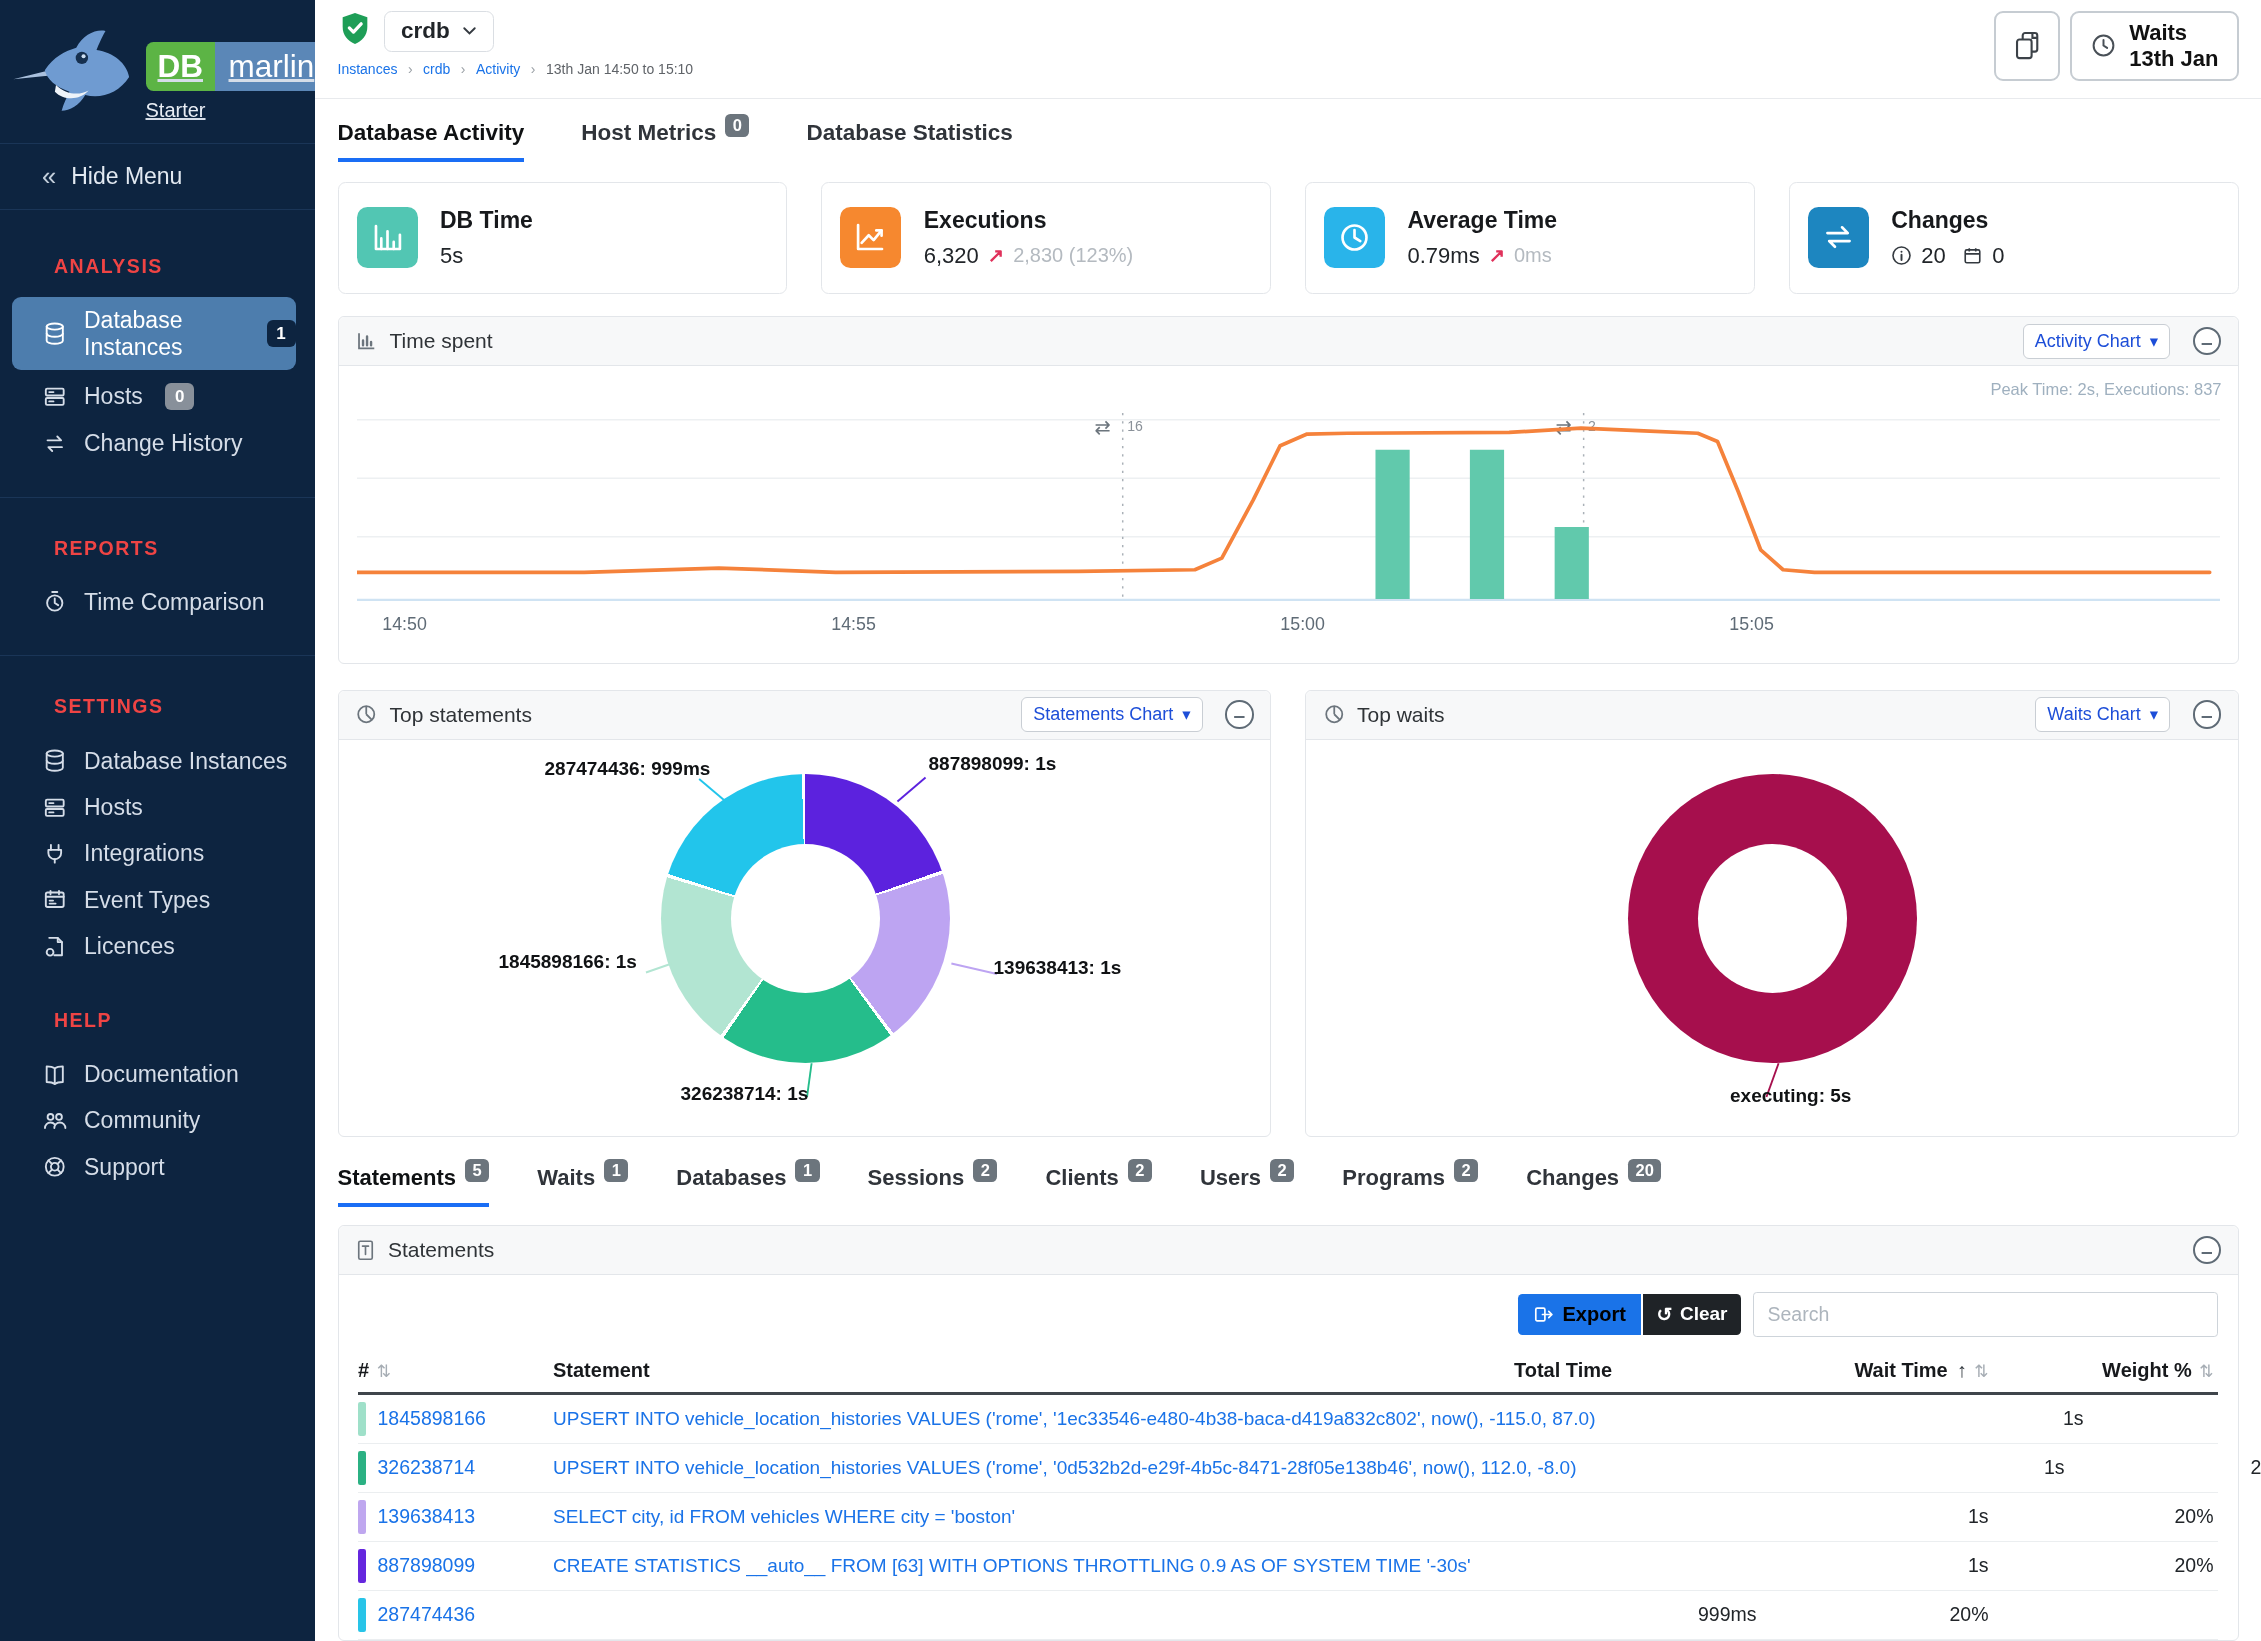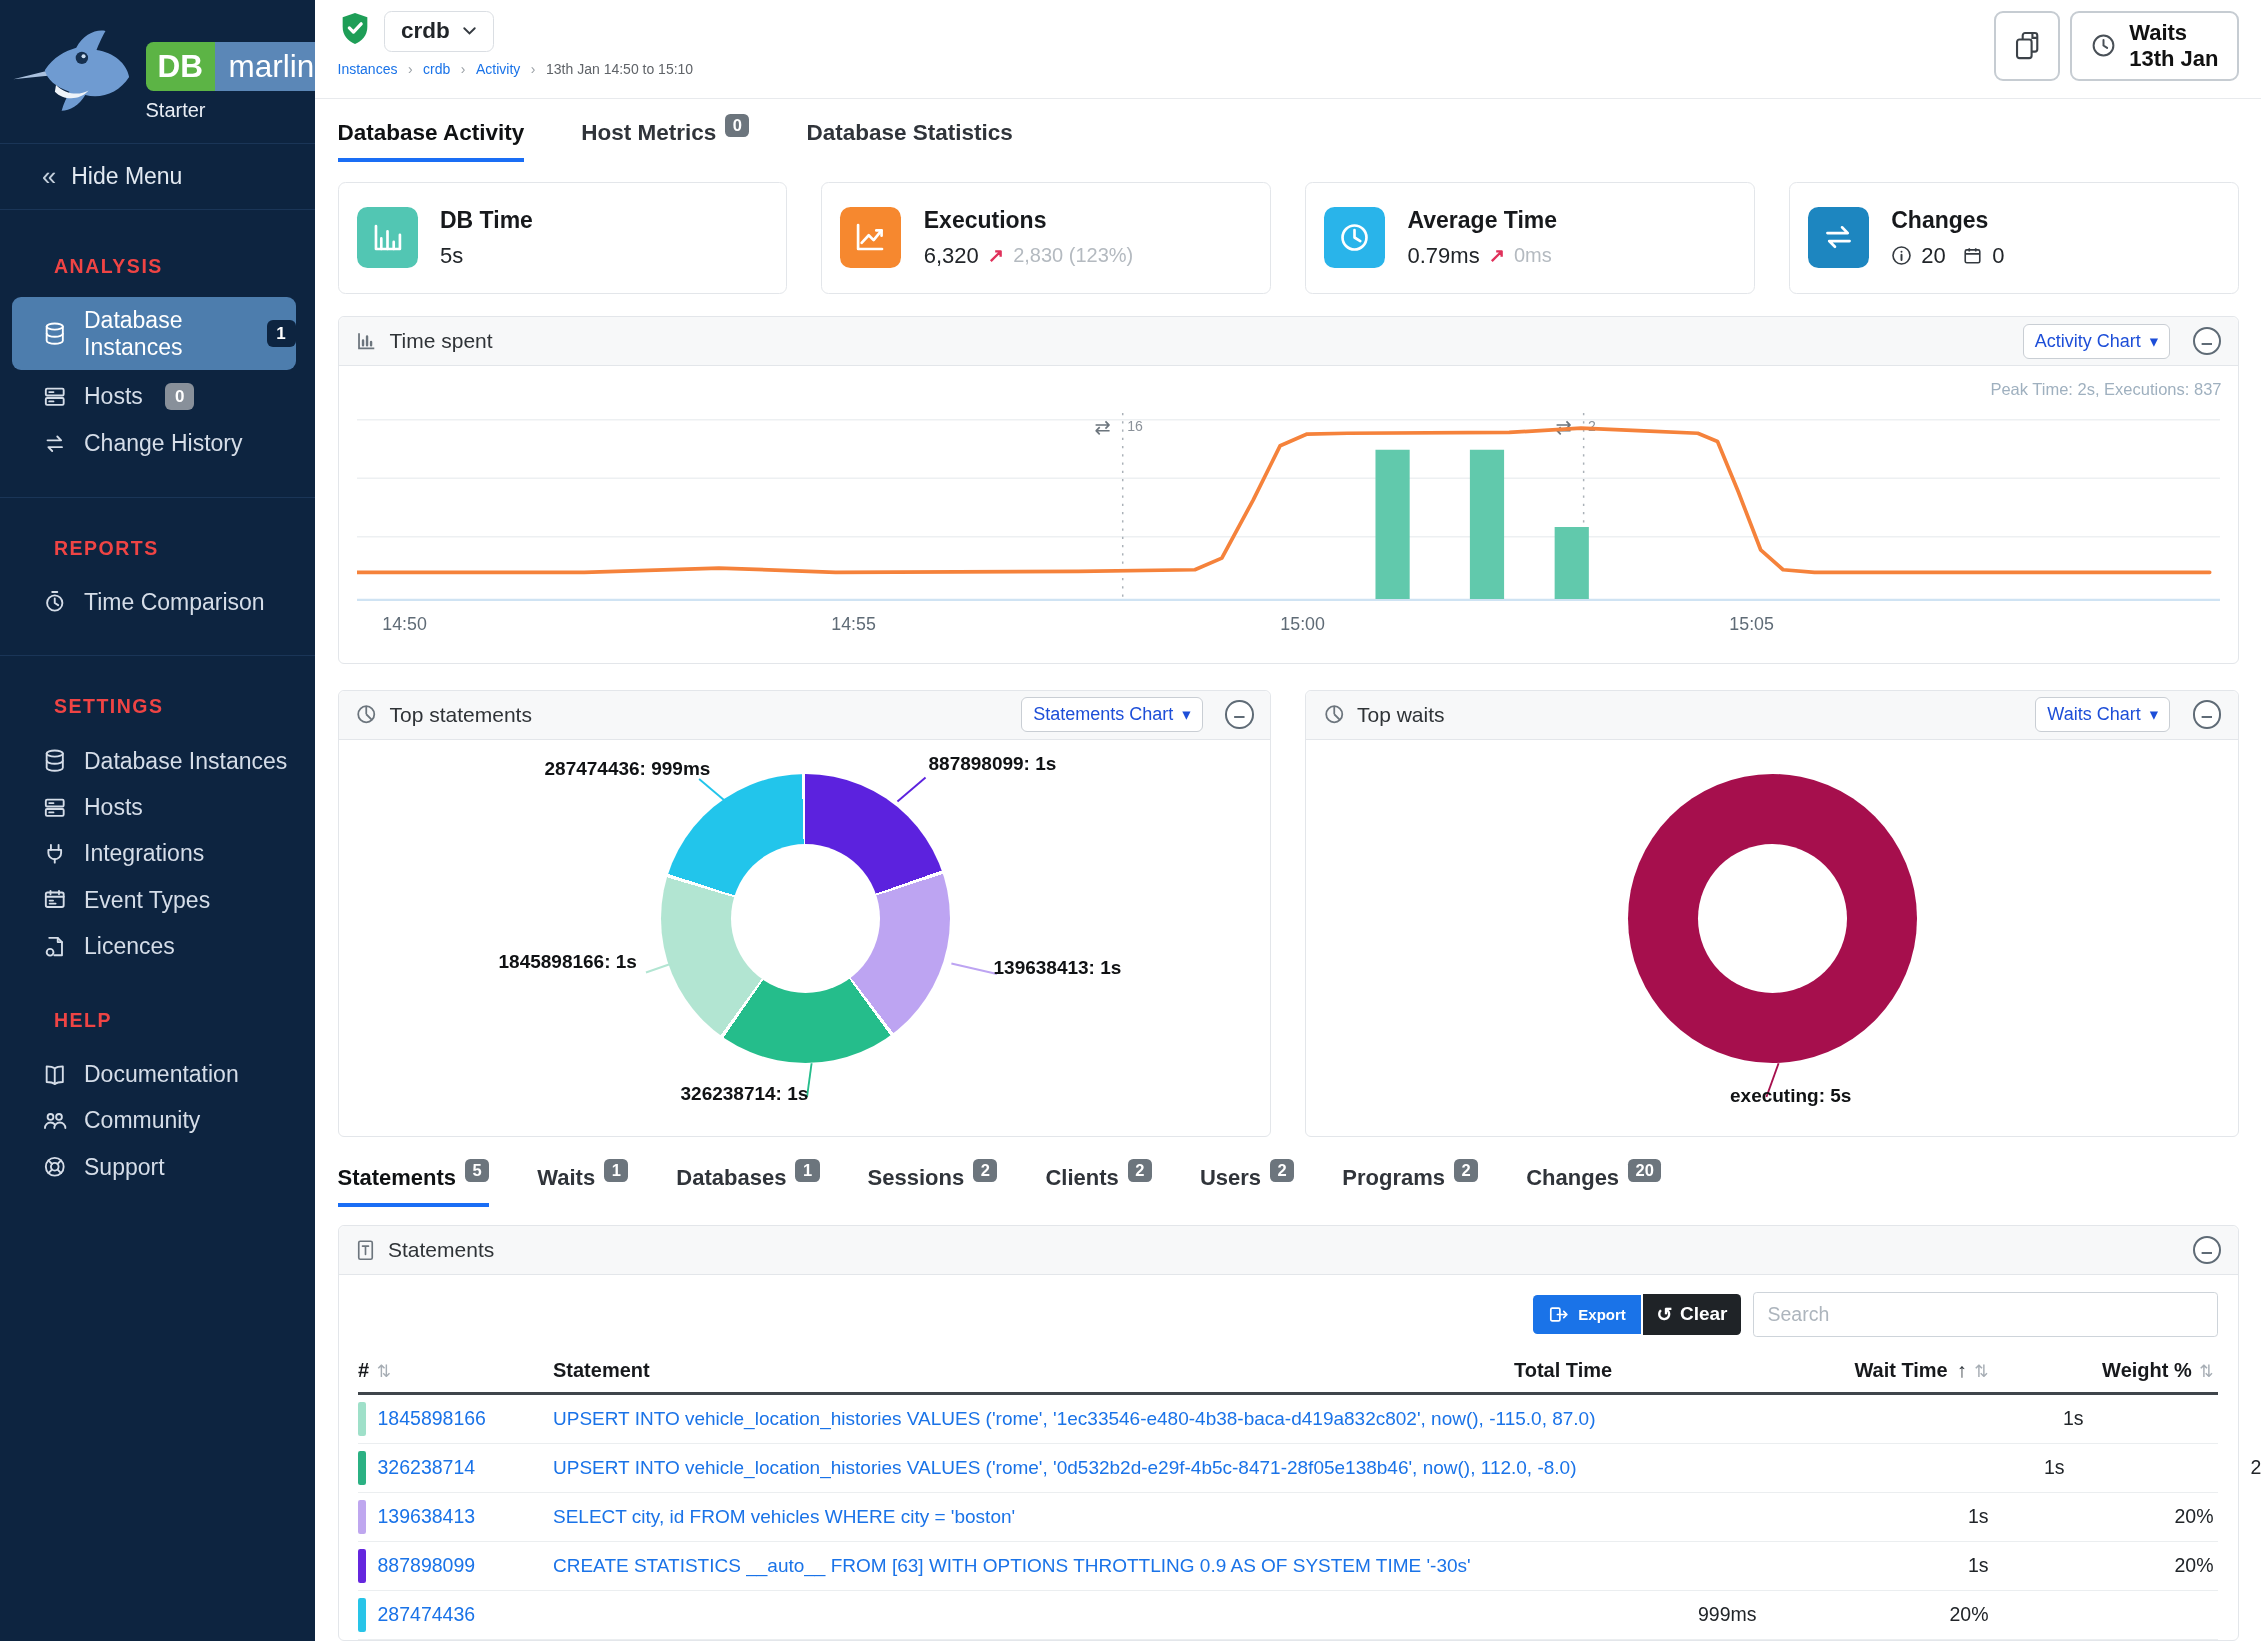--- a/index.html
+++ b/index.html
@@ -4,21 +4,21 @@
 <style>
   * { box-sizing: border-box; margin: 0; padding: 0; }
   body {
     width: 2261px; height: 1642px; overflow: hidden;
     font-family: "Liberation Sans", sans-serif;
     background: #ffffff; display: flex; color: #212529;
   }
   
   .sidebar { width: 315px; min-width: 315px; background: #0d2440; color: #d5dde8; display: flex; flex-direction: column; }
   .logo-wrap { padding: 19.5px 9px 15px 10.5px; display: flex; align-items: flex-start; }
-  .logo-badges { margin-top: 22.5px; }
+  .logo-badges { margin-top: 22.5px; text-decoration: underline; }
   .badge-row { display: flex; }
   .badge-db { background: #5cb445; color: #fff; font-weight: bold; font-size: 31.5px; padding: 6px 12px; border-radius: 7.5px 0 0 7.5px; }
   .badge-marlin { background: #5b87b7; color: #fff; font-size: 31.5px; padding: 6px 13.5px; border-radius: 0 7.5px 7.5px 0; }
   .starter { color: #e9eef5; font-size: 20px; margin-top: 7.5px; }
   .hide-menu { display: flex; align-items: center; gap: 15px; padding: 18px 0 18px 42px; border-top: 1.5px solid #1a3557; border-bottom: 1.5px solid #1a3557; font-size: 23px; color: #e2e9f1; cursor: pointer; }
   .hide-menu .chev { font-size: 25.5px; color: #c3cfdb; }
   .side-nav { flex: 1; padding-top: 6px; }
   .section-title { padding-left: 54px; font-size: 19.5px; font-weight: bold; color: #ef4444; letter-spacing: 1.5px; margin: 39px 0 19.5px; }
   .nav-item { display: flex; align-items: center; gap: 16.5px; padding: 9.7px 0 9.7px 42px; font-size: 23px; color: #d5dde8; cursor: pointer; }
   .nav-item svg { width: 25.5px; height: 25.5px; flex: none; }
@@ -65,21 +65,21 @@
   .panels-row { display: flex; gap: 34px; margin: 25.5px 22.5px 0; }
   .panels-row .panel { margin: 0; flex: 1; }
   .donut-body { position: relative; height: 396px; }
   .donut { position: absolute; width: 289px; height: 289px; border-radius: 50%; }
   .donut::after { content: ""; position: absolute; inset: 70px; background: #fff; border-radius: 50%; }
   .donut-label { position: absolute; font-size: 19px; font-weight: bold; color: #101214; white-space: nowrap; }
   .leader-svg { position: absolute; inset: 0; width: 100%; height: 100%; pointer-events: none; }
   
   .stm-panel { margin-top: 18px; }
   .table-toolbar { display: flex; justify-content: flex-end; align-items: center; padding: 16.5px 19.5px 9px; }
-  .btn-export { background: #1a73e8; color: #ffffff; font-size: 15px; font-weight: bold; padding: 9px 15px; border-radius: 4.5px 0 0 4.5px; display: flex; gap: 9px; align-items: center; cursor: pointer; border: none; }
+  .btn-export { background: #1a73e8; color: #000000; font-size: 20px; font-weight: bold; padding: 9px 15px; border-radius: 4.5px 0 0 4.5px; display: flex; gap: 9px; align-items: center; cursor: pointer; border: none; }
   .btn-clear { background: #1f2327; color: #fff; font-size: 19px; font-weight: bold; padding: 9px 13.5px; border-radius: 0 4.5px 4.5px 0; display: flex; gap: 7.5px; align-items: center; margin-left: 2.2px; cursor: pointer; border: none; }
   .search-input { width: 465px; height: 45px; border: 1.5px solid #ced4da; border-radius: 3.7px; margin-left: 12px; font-size: 19.5px; padding: 0 13.5px; color: #495057; font-family: "Liberation Sans", sans-serif; }
   .search-input::placeholder { color: #adb5bd; }
   .stm-table { margin: 3px 19.5px 0; }
   .thead, .trow { display: grid; grid-template-columns: 195px 1fr 247px 232px 225px; align-items: center; }
   .thead { height: 46px; border-bottom: 3px solid #3f454b; font-size: 20px; font-weight: bold; color: #17191c; }
   .trow { height: 49px; border-bottom: 1.5px solid #ebeef0; font-size: 19.5px; }
   .th-right, .cell-right { text-align: right; padding-right: 4.5px; }
   .sort-icon { color: #a6adb4; font-size: 17px; margin-left: 7.5px; font-weight: normal; }
   .wait-arrow { color: #343a40; margin-left: 9px; }

